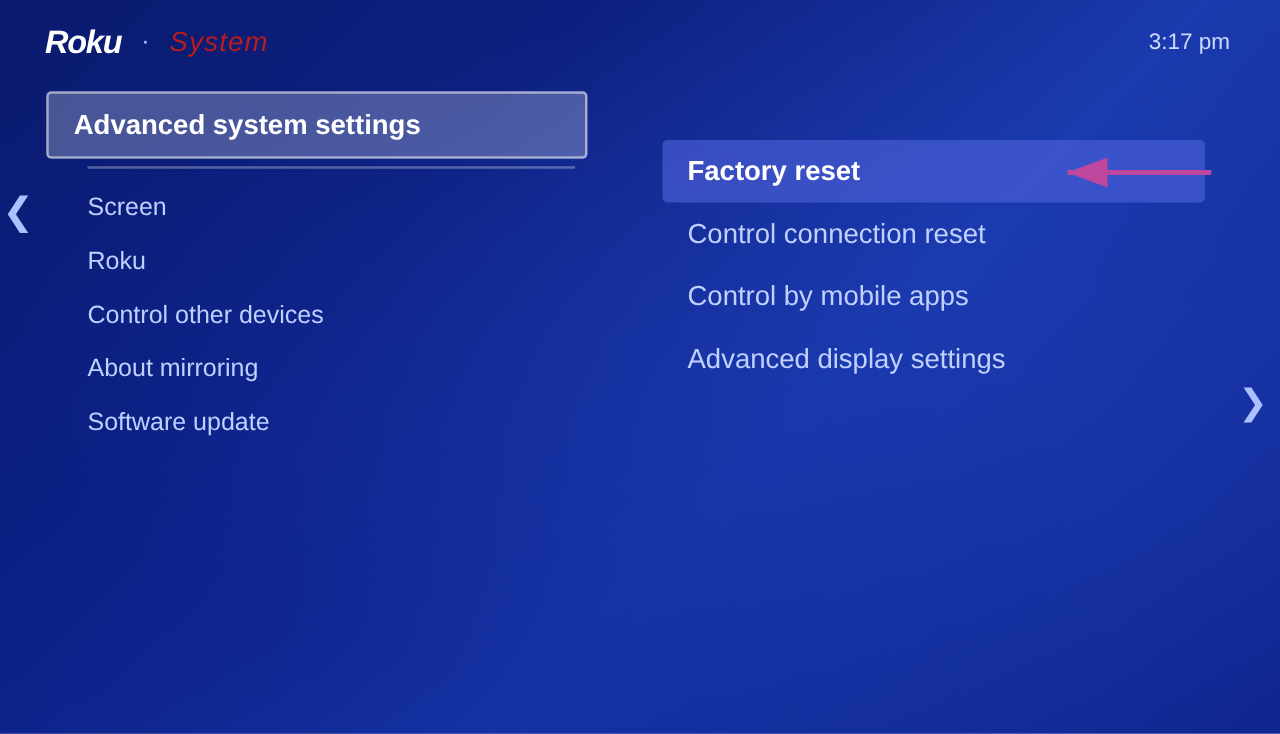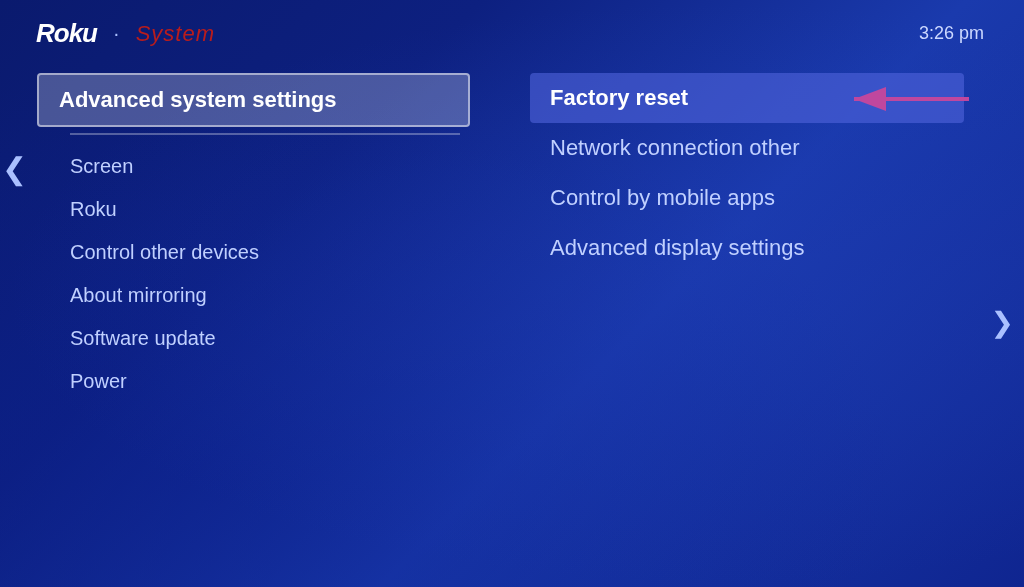--- a/index.html
+++ b/index.html
@@ -130,20 +130,21 @@
       right: 10px;
       top: 50%;
       transform: translateY(-50%);
       font-size: 28px;
       color: #aac0ff;
       cursor: pointer;
     }
 
     .right-menu-items {
       list-style: none;
+      margin-top: 39px;
     }
 
     .right-menu-items li {
       padding: 12px 20px;
       font-size: 22px;
       color: #c0d0ff;
       cursor: pointer;
       font-weight: 400;
       border-radius: 4px;
       position: relative;
@@ -167,55 +168,54 @@
   </style>
 </head>
 <body>
 
 <div class="header">
   <div class="header-left">
     <span class="roku-logo">Roku</span>
     <span class="header-dot">·</span>
     <span class="header-title">System</span>
   </div>
-  <span class="header-time">3:26 pm</span>
+  <span class="header-time">3:17 pm</span>
 </div>
 
 <div class="main-content">
 
   <div class="left-panel">
     <span class="nav-arrow-left">❮</span>
 
     <div class="selected-menu-item">Advanced system settings</div>
     <div class="divider"></div>
 
     <ul class="menu-items-list">
       <li>Screen</li>
       <li>Roku</li>
       <li>Control other devices</li>
       <li>About mirroring</li>
       <li>Software update</li>
-      <li>Power</li>
     </ul>
   </div>
 
   <div class="right-panel">
     <ul class="right-menu-items">
       <li class="selected">
         Factory reset
         
         <svg style="position:absolute; right: -10px; top: 8px;" width="130" height="36" viewBox="0 0 130 36">
           <defs>
             <marker id="arrowhead" markerWidth="8" markerHeight="6" refX="8" refY="3" orient="auto">
               <polygon points="0 0, 8 3, 0 6" fill="#c0479e"></polygon>
             </marker>
           </defs>
           <line x1="125" y1="18" x2="10" y2="18" stroke="#c0479e" stroke-width="4" marker-end="url(#arrowhead)"></line>
         </svg>
       </li>
-      <li>Network connection other</li>
+      <li>Control connection reset</li>
       <li>Control by mobile apps</li>
       <li>Advanced display settings</li>
     </ul>
 
     <span class="right-nav-arrow">❯</span>
   </div>
 </div>
 
 </body></html>

